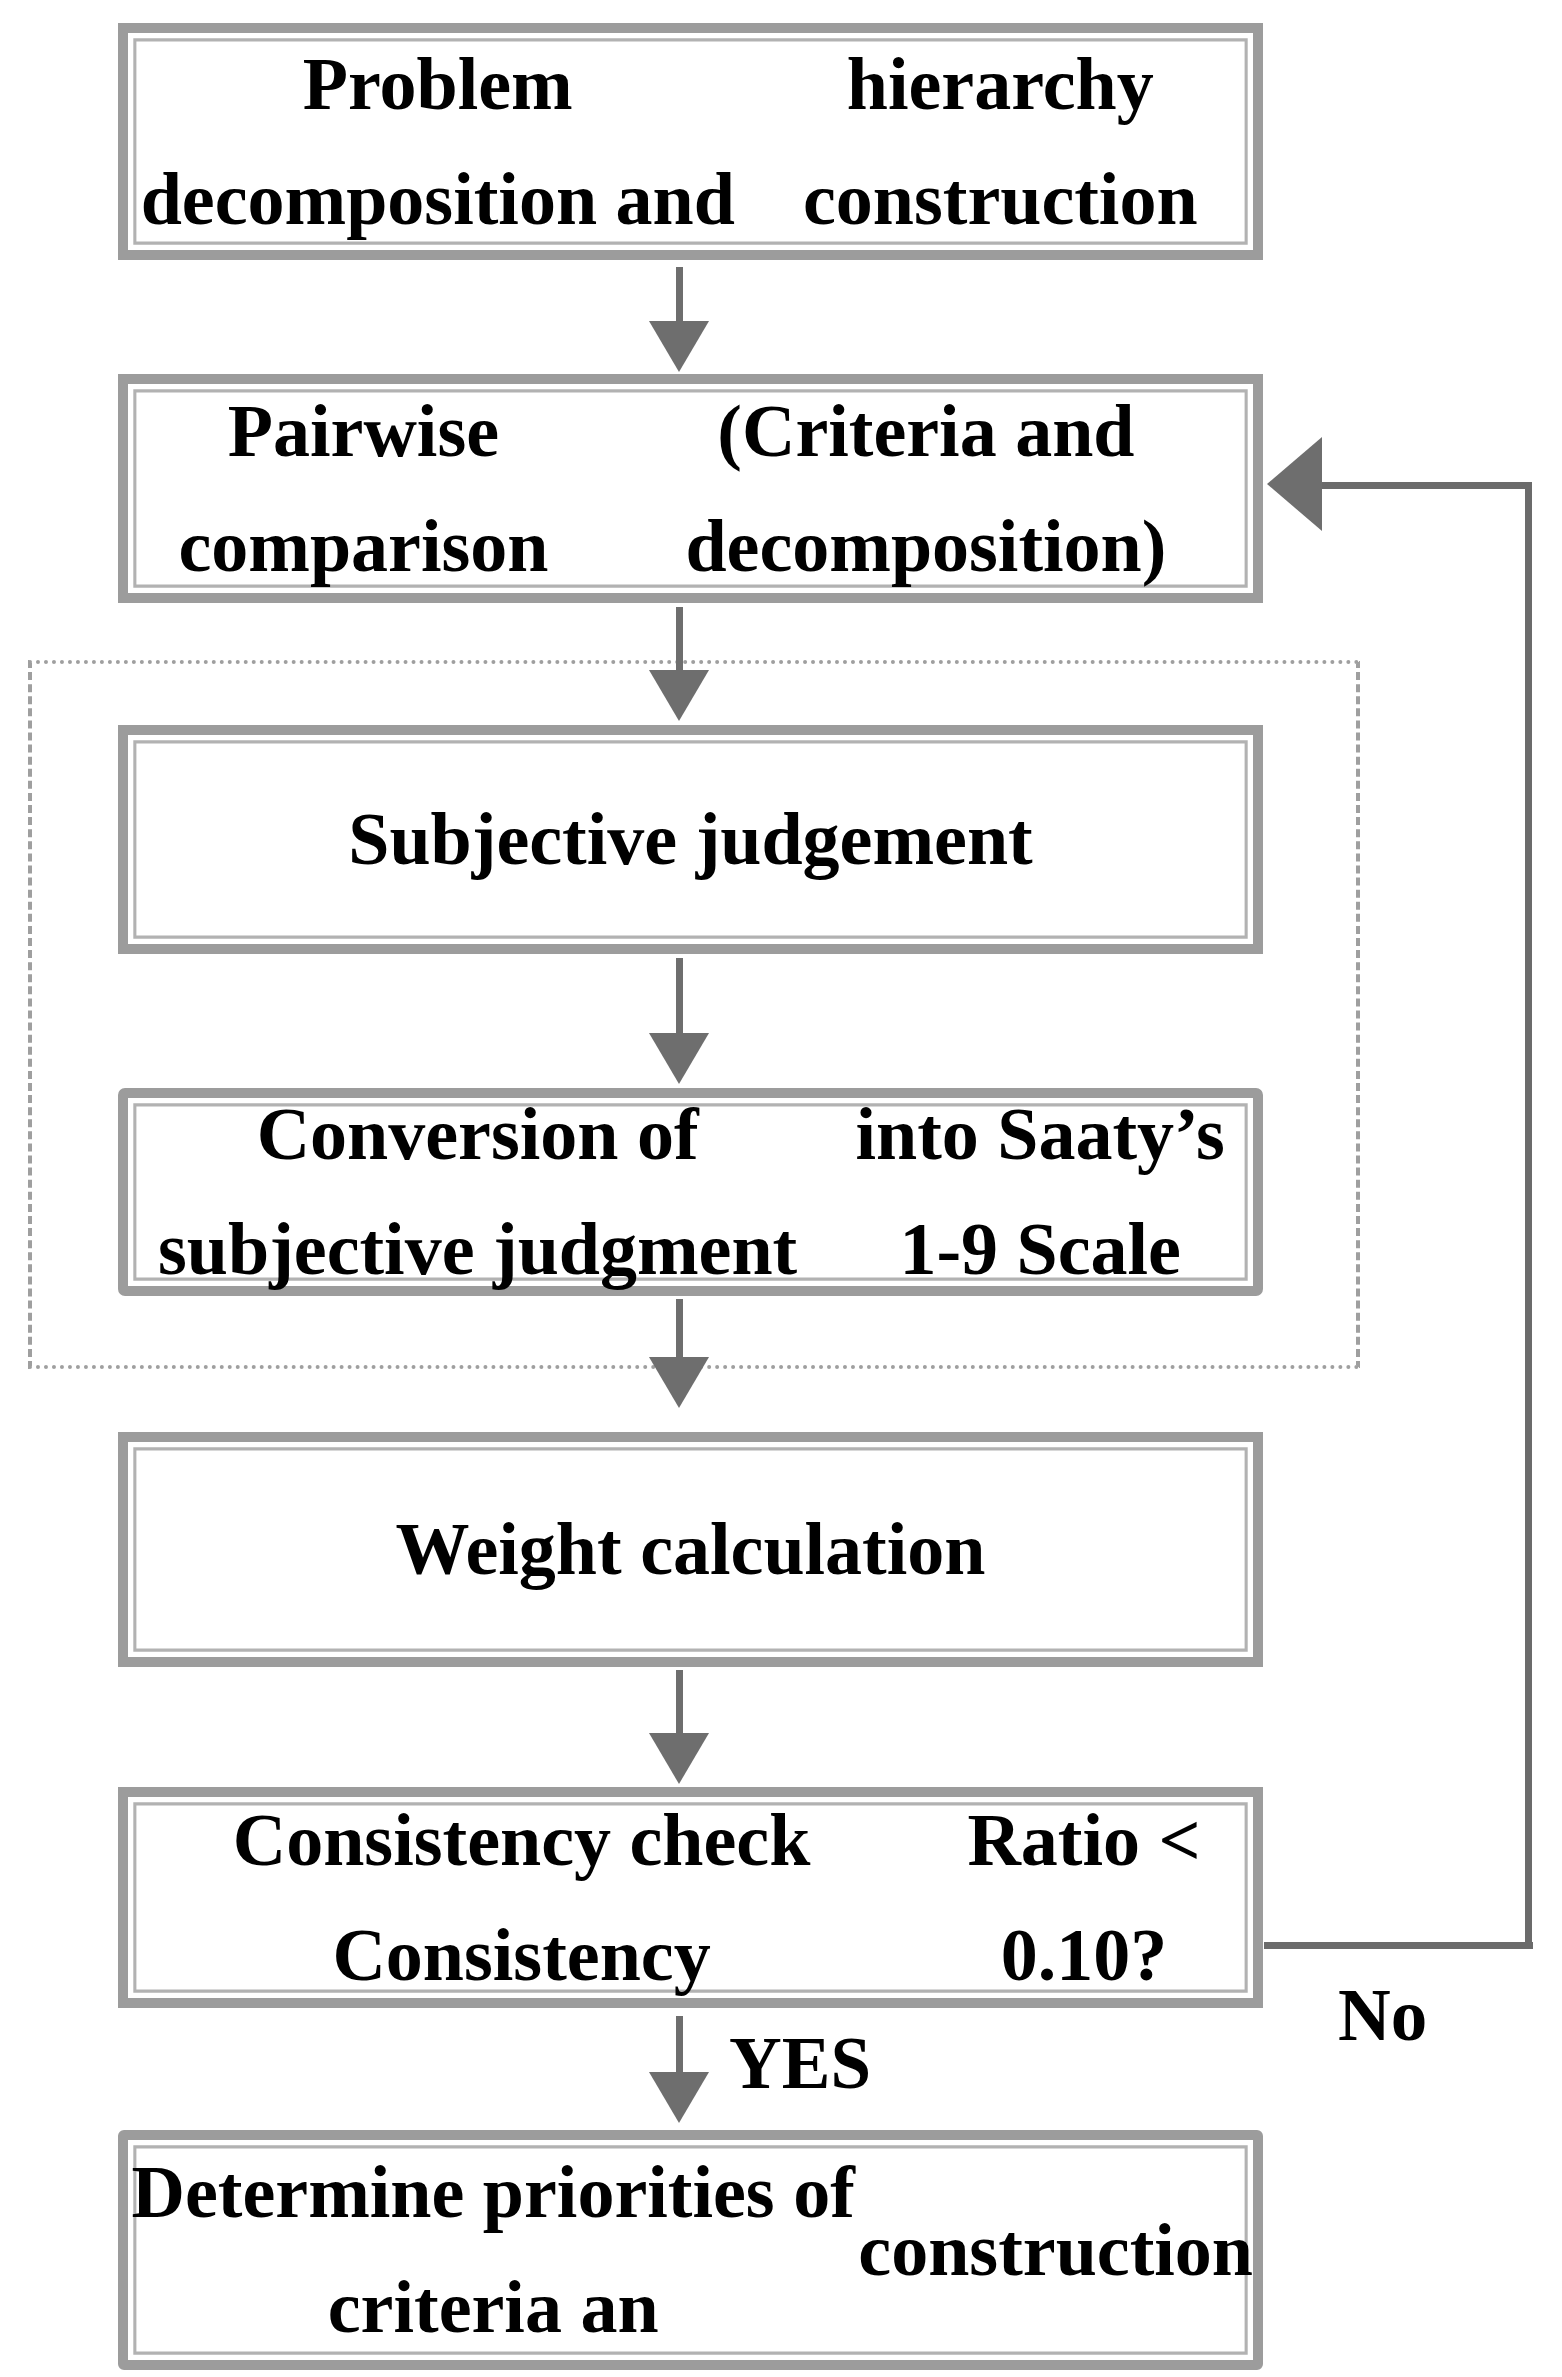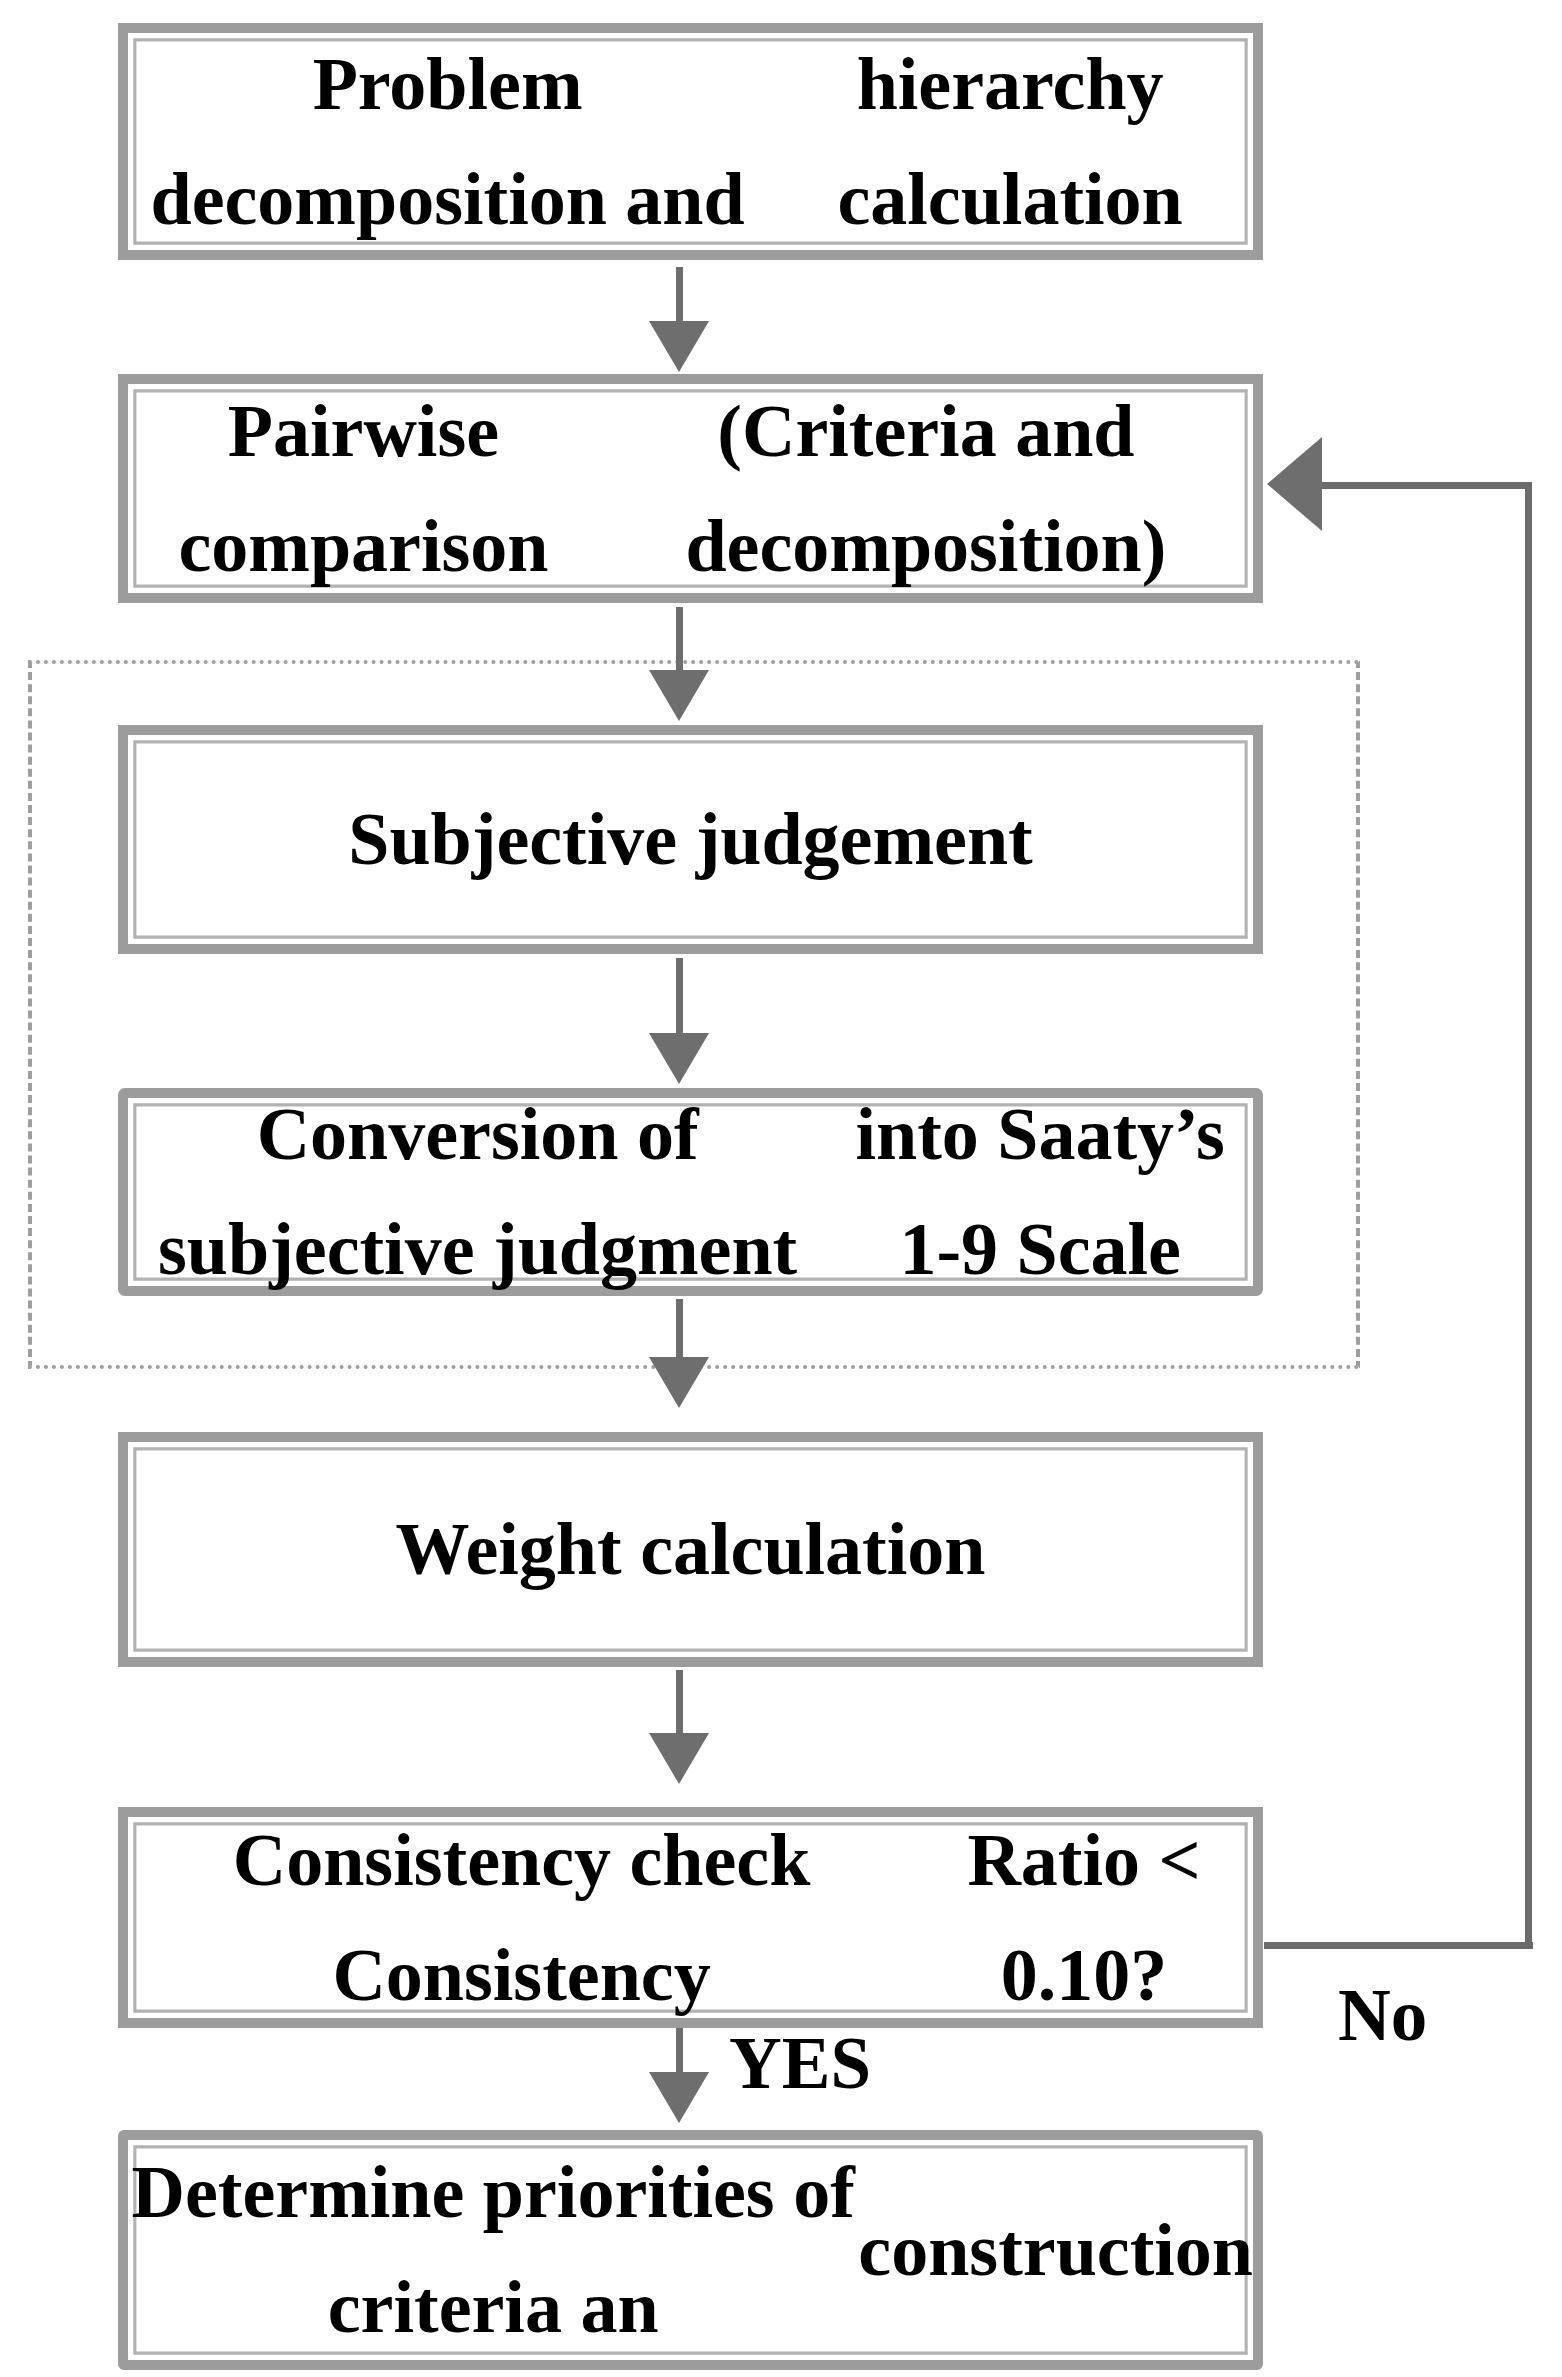--- a/index.html
+++ b/index.html
@@ -34,21 +34,21 @@
     font-weight: bold;
     font-size: 74px;
     line-height: 115px;
     z-index: 3;
   }
   .node-problem     { top: 23px;   height: 237px; }
   .node-pairwise    { top: 374px;  height: 229px; justify-content: flex-end; }
   .node-subjective  { top: 725px;  height: 229px; }
   .node-conversion  { top: 1088px; height: 208px; border-radius: 7px; }
   .node-weight      { top: 1432px; height: 235px; }
-  .node-consistency { top: 1787px; height: 221px; margin-top: 20px; }
+  .node-consistency { top: 1787px; height: 221px; }
   .node-determine   { top: 2130px; height: 240px; border-radius: 6px; }
 
   
   .dashed-group {
     position: absolute;
     left: 28px;
     top: 660px;
     width: 1332px;
     height: 709px;
     box-sizing: border-box;
@@ -123,21 +123,21 @@
 </style>
 </head>
 <body>
 
 <div class="stage">
 
   <div class="dashed-group"></div>
 
   <div class="node node-problem">
     <span>Problem decomposition and</span>
-    <span>hierarchy calculation</span>
+    <span>hierarchy construction</span>
   </div>
 
   <div class="node node-pairwise">
     <span>Pairwise comparison</span>
     <span>(Criteria and decomposition)</span>
   </div>
 
   <div class="node node-subjective">
     <span>Subjective judgement</span>
   </div>

